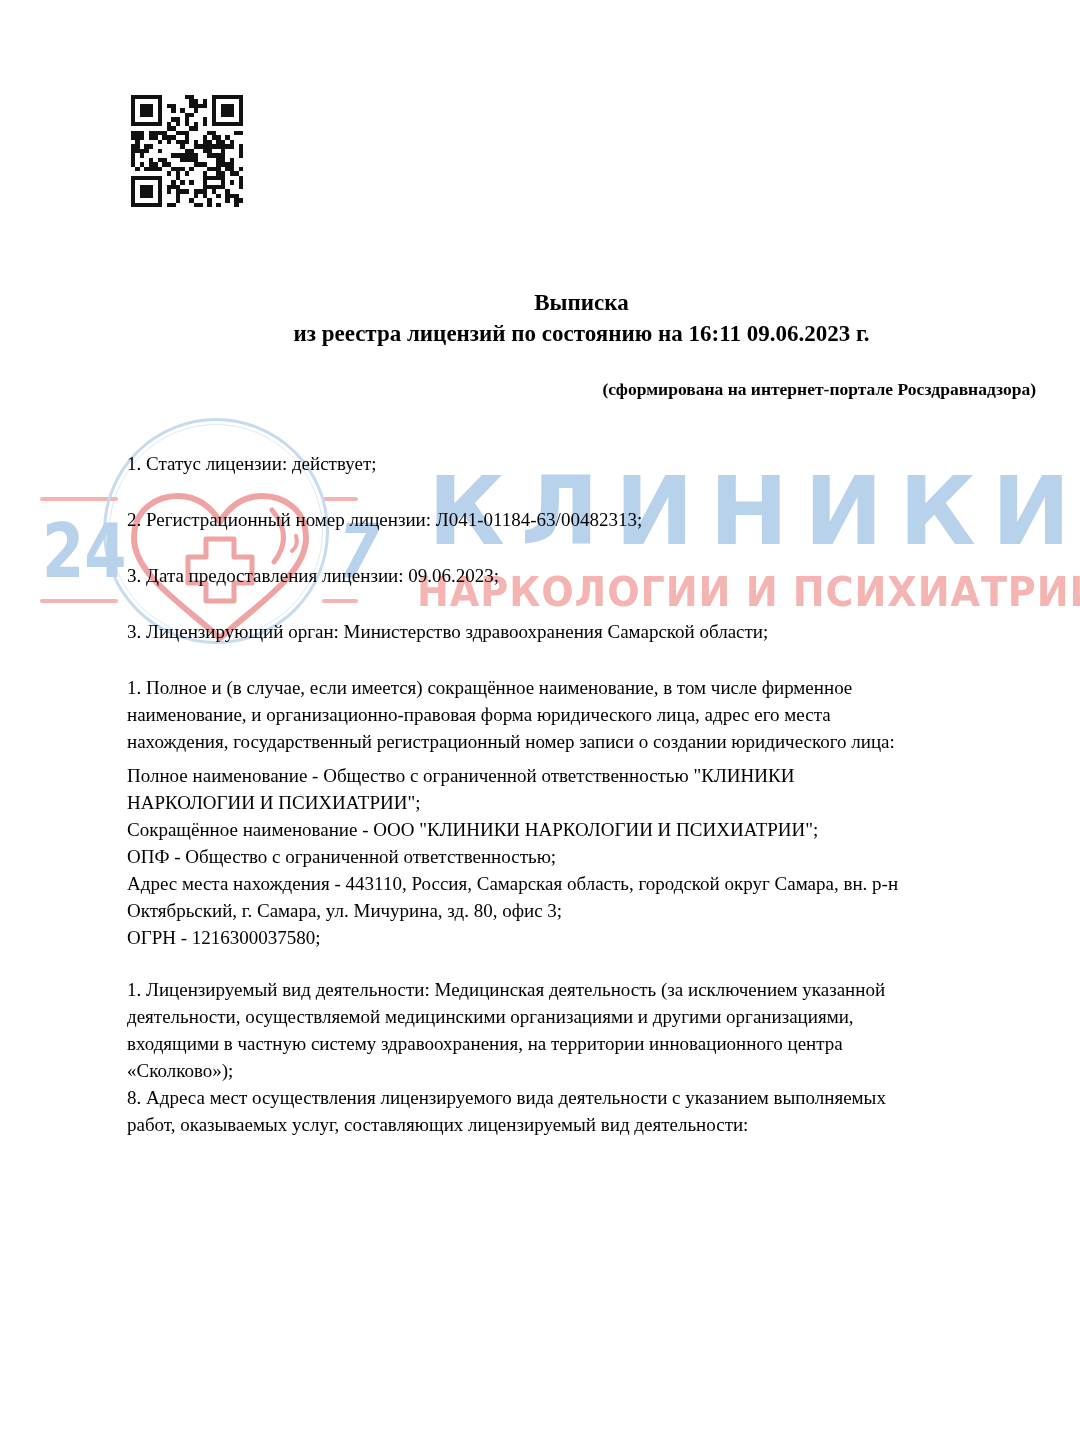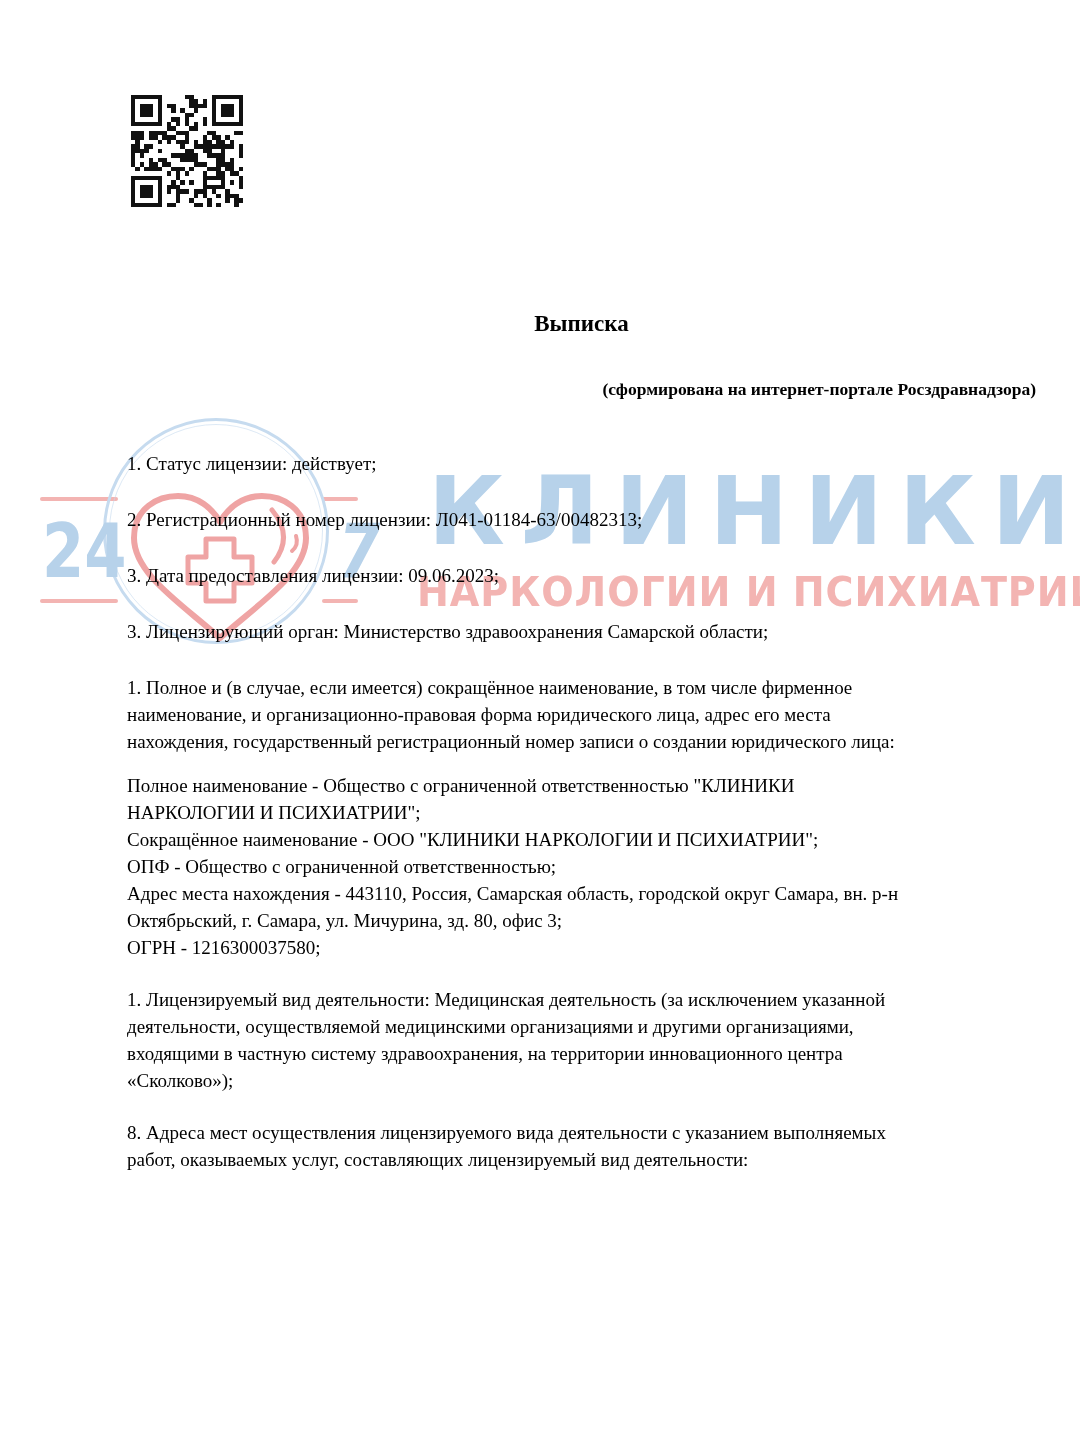--- a/index.html
+++ b/index.html
@@ -55,21 +55,21 @@
   .wm-line{position:absolute;height:4px;background:var(--wm-pink);border-radius:2px;}
   .wm-line.l1{left:40px;top:481px;width:78px;}
   .wm-line.l2{left:40px;top:583px;width:78px;}
   .wm-line.r1{left:322px;top:481px;width:36px;}
   .wm-line.r2{left:322px;top:583px;width:36px;}
 
   
   .content{position:absolute;left:0;top:0;width:100%;height:100%;z-index:1;}
   .qr{position:absolute;left:131px;top:95px;width:112px;height:112px;}
   .doc-title{
-    position:absolute;left:127px;top:308px;width:909px;
+    position:absolute;left:127px;top:287px;width:909px;
     text-align:center;font-weight:bold;font-size:23px;line-height:31px;
   }
   .doc-subtitle{
     position:absolute;left:127px;top:378px;width:909px;
     text-align:right;font-size:17.5px;line-height:22px;font-weight:bold;
   }
   .doc-body{
     position:absolute;left:127px;top:450px;width:909px;
     font-size:19px;line-height:27px;
   }
@@ -314,41 +314,42 @@
         <rect x="18" y="0" width="7" height="7" fill="#111"></rect>
         <rect x="19" y="1" width="5" height="5" fill="#fff"></rect>
         <rect x="20" y="2" width="3" height="3" fill="#111"></rect>
         <rect x="0" y="18" width="7" height="7" fill="#111"></rect>
         <rect x="1" y="19" width="5" height="5" fill="#fff"></rect>
         <rect x="2" y="20" width="3" height="3" fill="#111"></rect>
       </svg>
 
     <div class="doc-title">
       <div>Выписка</div>
+      <div>из реестра лицензий по состоянию на 16:11 09.06.2023 г.</div>
     </div>
 
     <div class="doc-subtitle">(сформирована на интернет-портале Росздравнадзора)</div>
 
     <div class="doc-body">
       <div class="para" style="margin-top:0">1. Статус лицензии: действует;</div>
       <div class="para" style="margin-top:29px">2. Регистрационный номер лицензии: Л041-01184-63/00482313;</div>
       <div class="para" style="margin-top:29px">3. Дата предоставления лицензии: 09.06.2023;</div>
       <div class="para" style="margin-top:29px">3. Лицензирующий орган: Министерство здравоохранения Самарской области;</div>
       <div class="para" style="margin-top:29px">1. Полное и (в случае, если имеется) сокращённое наименование, в том числе фирменное
 наименование, и организационно-правовая форма юридического лица, адрес его места
 нахождения, государственный регистрационный номер записи о создании юридического лица:</div>
-      <div class="para" style="margin-top:17px">Полное наименование - Общество с ограниченной ответственностью "КЛИНИКИ
+      <div class="para" style="margin-top:7px">Полное наименование - Общество с ограниченной ответственностью "КЛИНИКИ
 НАРКОЛОГИИ И ПСИХИАТРИИ";
 Сокращённое наименование - ООО "КЛИНИКИ НАРКОЛОГИИ И ПСИХИАТРИИ";
 ОПФ - Общество с ограниченной ответственностью;
 Адрес места нахождения - 443110, Россия, Самарская область, городской округ Самара, вн. р-н
 Октябрьский, г. Самара, ул. Мичурина, зд. 80, офис 3;
 ОГРН - 1216300037580;</div>
       <div class="para" style="margin-top:25px">1. Лицензируемый вид деятельности: Медицинская деятельность (за исключением указанной
 деятельности, осуществляемой медицинскими организациями и другими организациями,
 входящими в частную систему здравоохранения, на территории инновационного центра
 «Сколково»);</div>
-      <div class="para" style="margin-top:25px">8. Адреса мест осуществления лицензируемого вида деятельности с указанием выполняемых
+      <div class="para" style="">8. Адреса мест осуществления лицензируемого вида деятельности с указанием выполняемых
 работ, оказываемых услуг, составляющих лицензируемый вид деятельности:</div>
     </div>
 
   </div>
 </div>
 
 </body></html>

